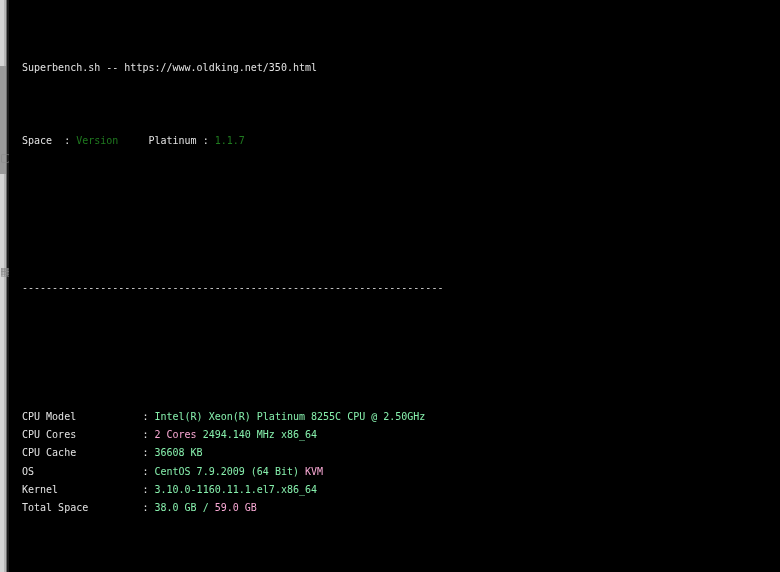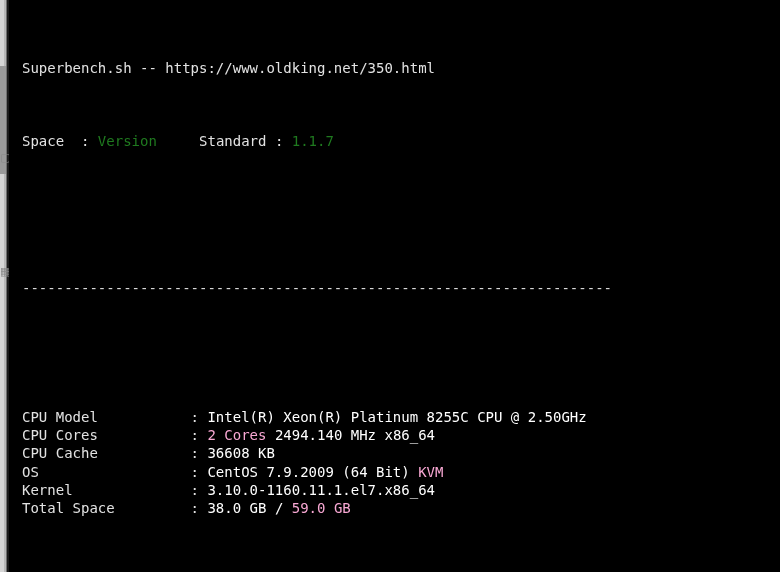--- a/index.html
+++ b/index.html
@@ -37,36 +37,36 @@
     line-height: 11px;
     font-family: "DejaVu Sans", sans-serif;
   }
   .term {
     position: absolute;
     left: 9px; top: 0;
     width: 771px; height: 456px;
     background: #000000;
     padding: 4px 0 0 0;
     box-sizing: border-box;
-    font-size: 14px;
+    font-size: 10px;
     line-height: 18.35px;
     letter-spacing: 0px;
     white-space: pre;
     color: #d8d8d8;
   }
   .line {
     height: 18.35px;
     padding-left: 13px;
     white-space: pre;
   }
   .line.blank { color: transparent; }
 
   
   .c-white   { color: #e2e2e2; }
-  .c-cyan    { color: #ffffff; }
+  .c-cyan    { color: #86efac; }
   .c-yellow  { color: #f9a8d4; }
   .c-green   { color: #1f7a1f; }
   .c-dash    { color: #d8d8d8; }
 
   .watermark {
     position: absolute;
     left: 216px;
     top: 263px;
     font-family: "DejaVu Sans", "Liberation Sans", sans-serif;
     font-size: 30px;
@@ -85,21 +85,21 @@
   <div class="gutter">
     <div class="gutter-thumb"></div>
     <div class="gutter-mark" style="top:152px;">▢</div>
     <div class="gutter-mark" style="top:266px;">▦</div>
   </div>
 
   <div class="term">
 
     <div class="line"><span class="c-white">Superbench.sh -- https://www.oldking.net/350.html</span></div>
 
-    <div class="line"><span class="c-white">Space  : </span><span class="c-green">Version</span><span class="c-white">     Standard : </span><span class="c-green">1.1.7</span></div>
+    <div class="line"><span class="c-white">Space  : </span><span class="c-green">Version</span><span class="c-white">     Platinum : </span><span class="c-green">1.1.7</span></div>
 
 
     <div class="line blank"> </div>
     <div class="line"><span class="c-dash">----------------------------------------------------------------------</span></div>
     <div class="line blank"> </div>
 
     <div id="system-rows"><div class="line"><span class="c-white">CPU Model           </span><span class="c-white">: </span><span class="c-cyan">Intel(R) Xeon(R) Platinum 8255C CPU @ 2.50GHz</span></div><div class="line"><span class="c-white">CPU Cores           </span><span class="c-white">: </span><span class="c-yellow">2 Cores </span><span class="c-cyan">2494.140 MHz </span><span class="c-cyan">x86_64</span></div><div class="line"><span class="c-white">CPU Cache           </span><span class="c-white">: </span><span class="c-cyan">36608 KB</span></div><div class="line"><span class="c-white">OS                  </span><span class="c-white">: </span><span class="c-cyan">CentOS 7.9.2009 (64 Bit) </span><span class="c-yellow">KVM</span></div><div class="line"><span class="c-white">Kernel              </span><span class="c-white">: </span><span class="c-cyan">3.10.0-1160.11.1.el7.x86_64</span></div><div class="line"><span class="c-white">Total Space         </span><span class="c-white">: </span><span class="c-cyan">38.0 GB </span><span class="c-cyan">/ </span><span class="c-yellow">59.0 GB</span></div></div>
 
     
     

